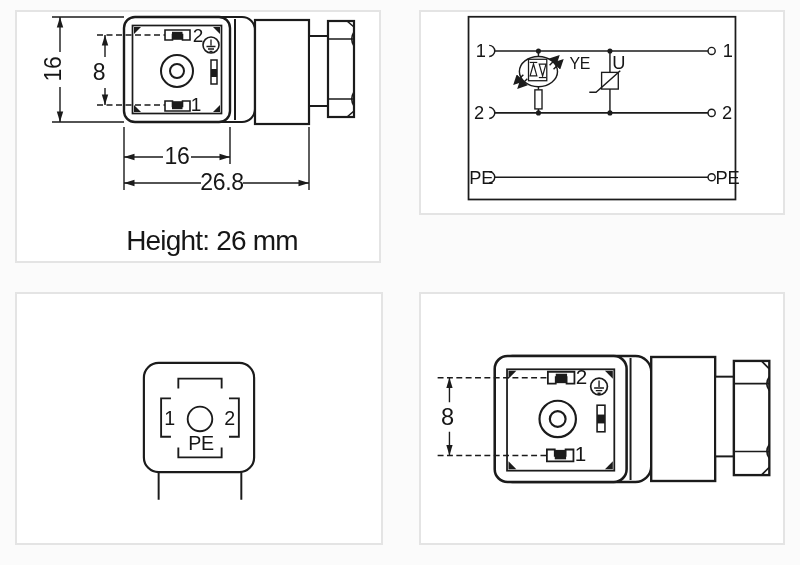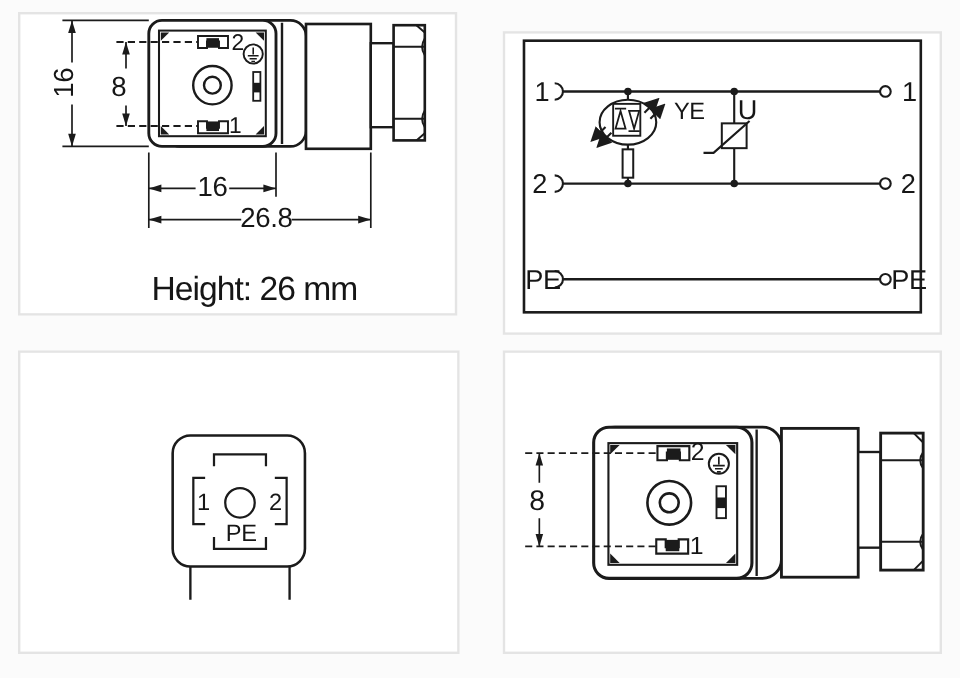--- a/index.html
+++ b/index.html
@@ -1,21 +1,21 @@
 <!DOCTYPE html>
 <html><head>
 <meta charset="utf-8">
 <style>
   html,body{margin:0;padding:0;background:#fbfbfb;}
   #stage{position:relative;width:800px;height:565px;background:#fbfbfb;overflow:hidden;
          font-family:"Liberation Sans", sans-serif;}
   .panel{position:absolute;background:#fff;border:2px solid #e4e4e4;box-sizing:border-box;}
   .panel svg{position:absolute;left:0;top:0;width:100%;height:100%;}
   #p-dim {left:15px;  top:10px;  width:366px; height:253px;}
-  #p-cir {left:419px; top:26px;  width:366px; height:253px;}
+  #p-cir {left:419px; top:10px;  width:366px; height:205px;}
   #p-face{left:15px;  top:292px; width:368px; height:253px;}
   #p-con {left:419px; top:292px; width:366px; height:253px;}
   svg text{fill:#161616;letter-spacing:-0.3px;}
   .ln   {stroke:#1b1b1b;fill:none;}
   .fw   {fill:#fff;stroke:#1b1b1b;}
   .blk  {fill:#1b1b1b;stroke:none;}
   .dash {stroke:#1b1b1b;fill:none;stroke-width:1.5;stroke-dasharray:6 3.5;}
   .thin {stroke:#1b1b1b;fill:none;stroke-width:1.4;}
   .dimtxt{font-size:23px;}
   .lbl  {font-size:19px;}

